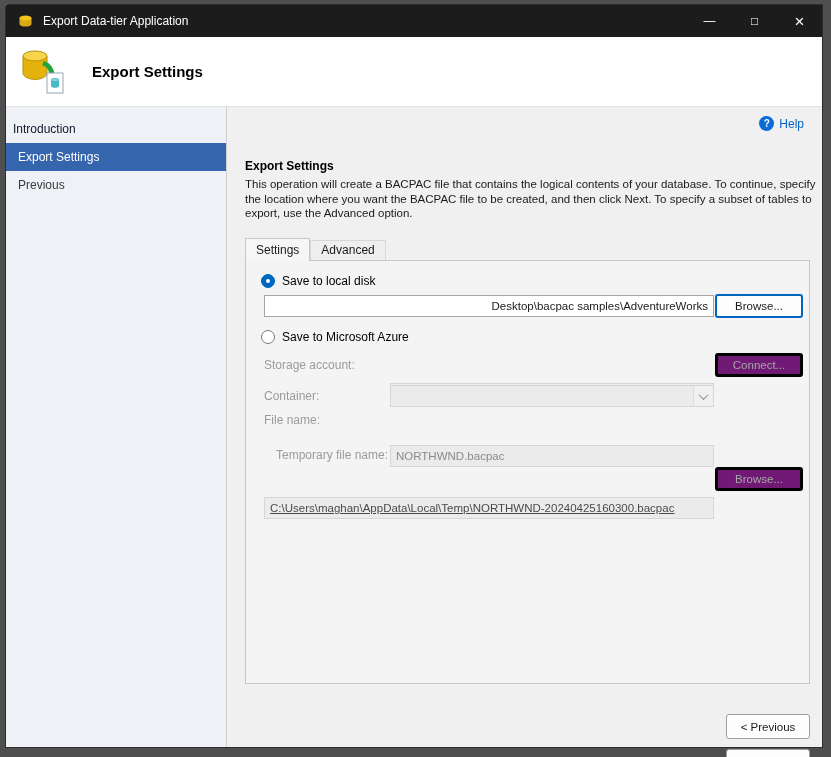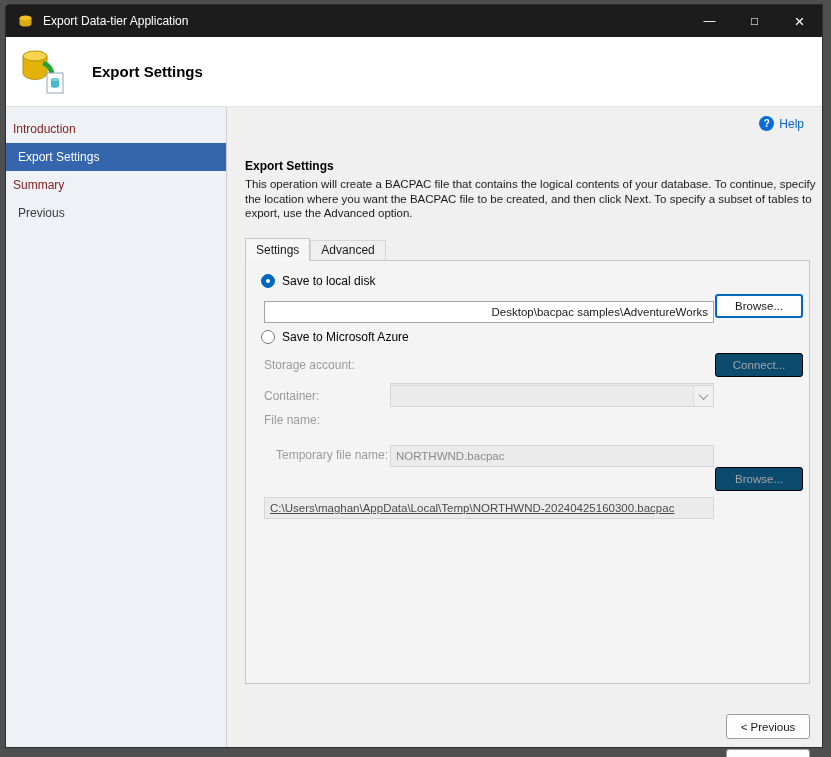--- a/index.html
+++ b/index.html
@@ -20,21 +20,21 @@
 
   
   .header { height:70px; background:#ffffff; border-bottom:1px solid #e2e2e2; position:relative; flex:0 0 auto; }
   .header .bigicon { position:absolute; left:12px; top:10px; }
   .header .htitle { position:absolute; left:86px; top:26px; font-size:15px; font-weight:bold; color:#000; }
 
   
   .bodyarea { flex:1; display:flex; min-height:0; position:relative; }
   .sidebar { width:221px; background:#eef1f6; border-right:1px solid #cfcfcf; padding-top:8px; flex:0 0 auto; }
   .nav-item { height:28px; line-height:28px; padding-left:12px; font-size:12px; cursor:default; }
-  .nav-link { color:#7f1d1d;padding-left:7px; }
+  .nav-link { color:#0f172a;padding-left:7px; }
   .nav-sel { background:#3465ad; color:#ffffff; }
   .nav-plain { color:#3b3b3b; }
 
   .main { flex:1; position:relative; background:#f0f0f0; }
   .helpbox { position:absolute; top:9px; right:18px; display:flex; align-items:center; gap:5px; }
   .help-ic { width:15px; height:15px; border-radius:50%; background:#0a6cd6; color:#fff; font-size:10px; font-weight:bold; display:flex; align-items:center; justify-content:center; }
   .help-lbl { color:#0563c1; font-size:12px; }
 
   .sec-title { position:absolute; left:18px; top:52px; font-weight:bold; font-size:12px; color:#000; }
   .desc { position:absolute; left:18px; top:70px; width:578px; font-size:11.5px; line-height:1.28; color:#1a1a1a; }
@@ -58,21 +58,21 @@
   .inp-dis { border:1px solid #d6d6d6; background:#ebebeb; color:#8a8a8a;margin-top:29px; }
   .inp-dark { color:#4a4a4a;text-decoration:underline; }
   .inp-right { text-align:right; }
 
   .dd { position:absolute; height:22px; border:1px solid #d6d6d6; background:#ebebeb; }
   .dd-btn { position:absolute; right:0; top:0; bottom:0; width:20px; border-left:1px solid #dddddd; background:#f0f0f0; display:flex; align-items:center; justify-content:center; }
   .chev { width:7px; height:7px; border-right:1.5px solid #8f8f8f; border-bottom:1.5px solid #8f8f8f; transform:rotate(45deg) translate(-1px,-1px); }
 
   .btn { position:absolute; height:24px; background:#fdfdfd; border:1px solid #9e9e9e; border-radius:3px; font-family:inherit; font-size:11.5px; color:#1a1a1a; cursor:default; }
   .btn-focus { border:2px solid #0067c0; }
-  .btn-dis { background:#0c4a6e; border:1px solid #000000; color:#a6a6a6; }
+  .btn-dis { background:#701a75; border:3px solid #000000; color:#a6a6a6; }
 
   .footer-btn { height:25px; width:84px; background:#fdfdfd; border:1px solid #9e9e9e; border-radius:3px; font-family:inherit; font-size:11.5px; color:#1a1a1a; cursor:default; }
   .footer { position:absolute; right:12px; top:607px; display:flex; gap:10px;flex-direction:column; }
 </style>
 </head>
 <body>
 
 <div class="stage">
   <div class="window">
 
@@ -109,21 +109,20 @@
         </svg>
       </span>
       <span class="htitle">Export Settings</span>
     </div>
 
     <div class="bodyarea">
 
       <div class="sidebar">
         <div class="nav-item nav-link">Introduction</div>
         <div class="nav-item nav-sel">Export Settings</div>
-        <div class="nav-item nav-link">Summary</div>
         <div class="nav-item nav-plain">Previous</div>
       </div>
 
       <div class="main">
 
         <div class="helpbox">
           <span class="help-ic">?</span>
           <span class="help-lbl">Help</span>
         </div>
 
@@ -133,21 +132,21 @@
         <div class="tabs">
           <div class="tab tab-active">Settings</div>
           <div class="tab tab-idle">Advanced</div>
         </div>
 
         <div class="tabbox">
 
           <span class="radio radio-on" style="left:15px; top:13px;"></span>
           <span class="rlabel" style="left:36px; top:13px;">Save to local disk</span>
 
-          <input class="inp inp-right" style="left: 18px; top: 34px; width: 450px; margin-top: 6px;" value="Desktop\bacpac samples\AdventureWorks">
+          <input class="inp inp-right" style="left: 18px; top: 34px; width: 450px;" value="Desktop\bacpac samples\AdventureWorks">
           <button class="btn btn-focus" style="right:6px; top:33px; width:88px;">Browse...</button>
 
           <span class="radio" style="left:15px; top:69px;"></span>
           <span class="rlabel" style="left:36px; top:69px;">Save to Microsoft Azure</span>
 
           <span class="dlabel" style="left:18px; top:97px;">Storage account:</span>
           <input class="inp inp-dis" style="left: 144px; top: 93px; width: 324px;" value="">
           <button class="btn btn-dis" style="right:6px; top:92px; width:88px;">Connect...</button>
 
           <span class="dlabel" style="left:18px; top:128px;">Container:</span>

